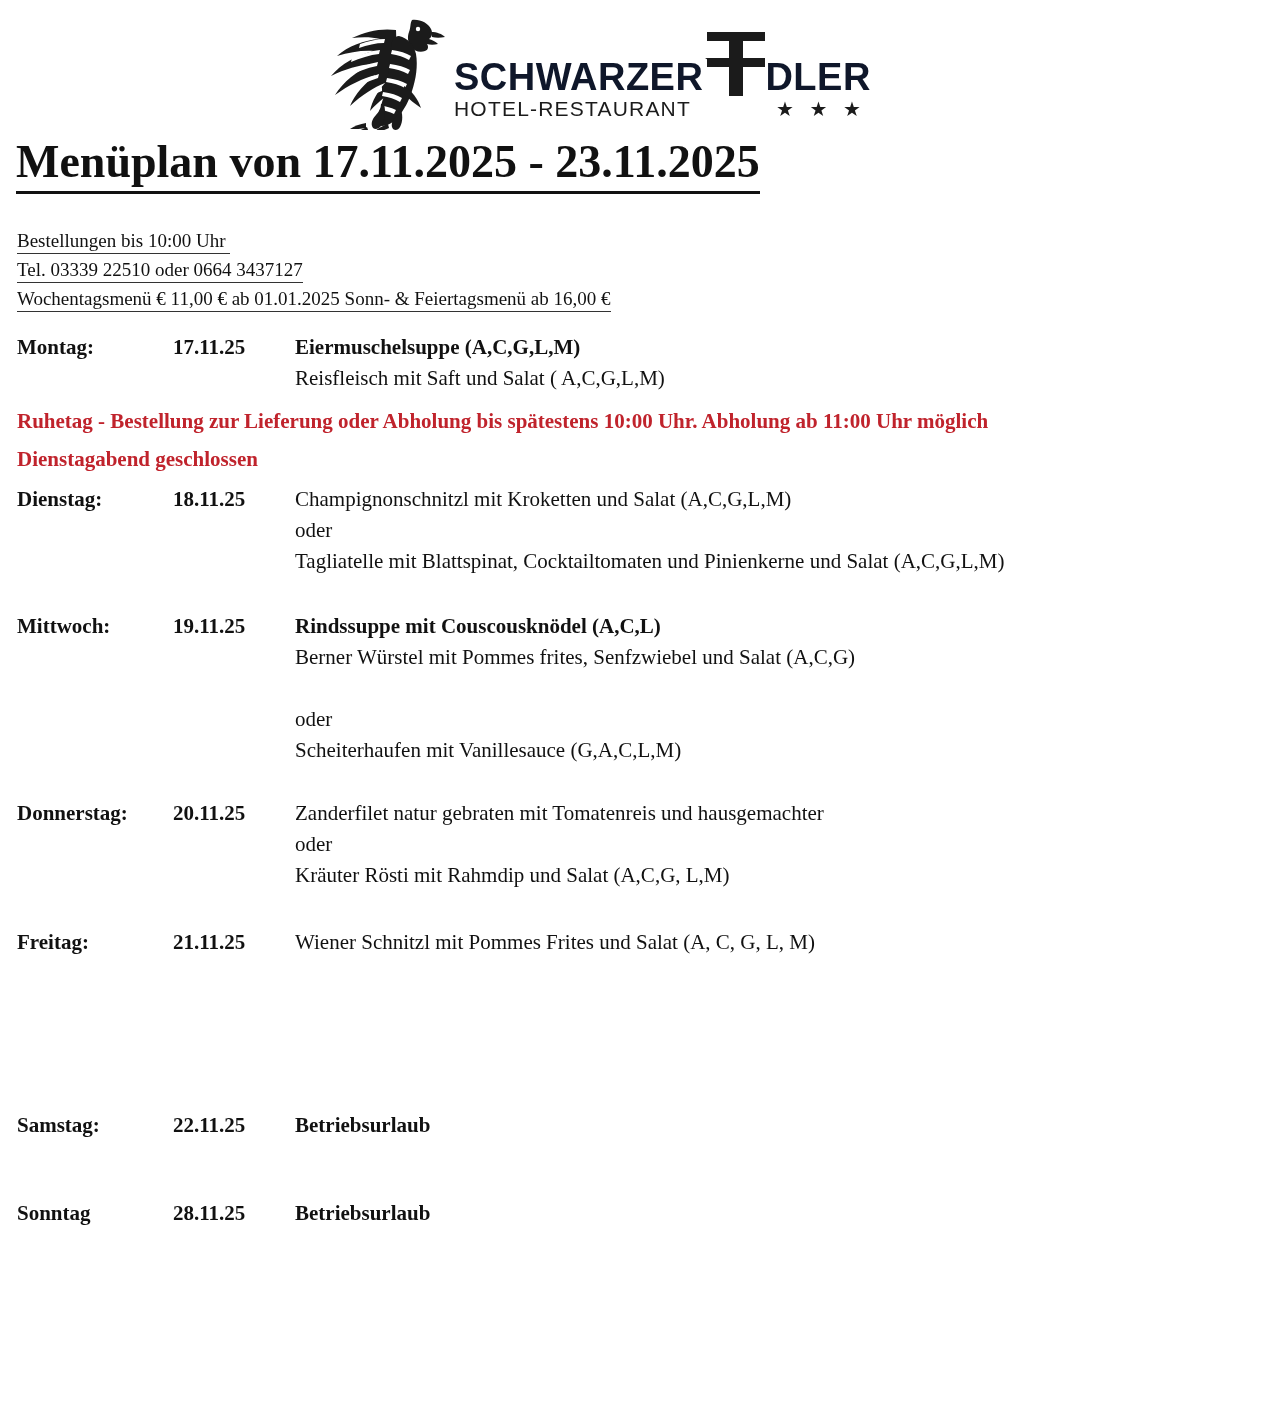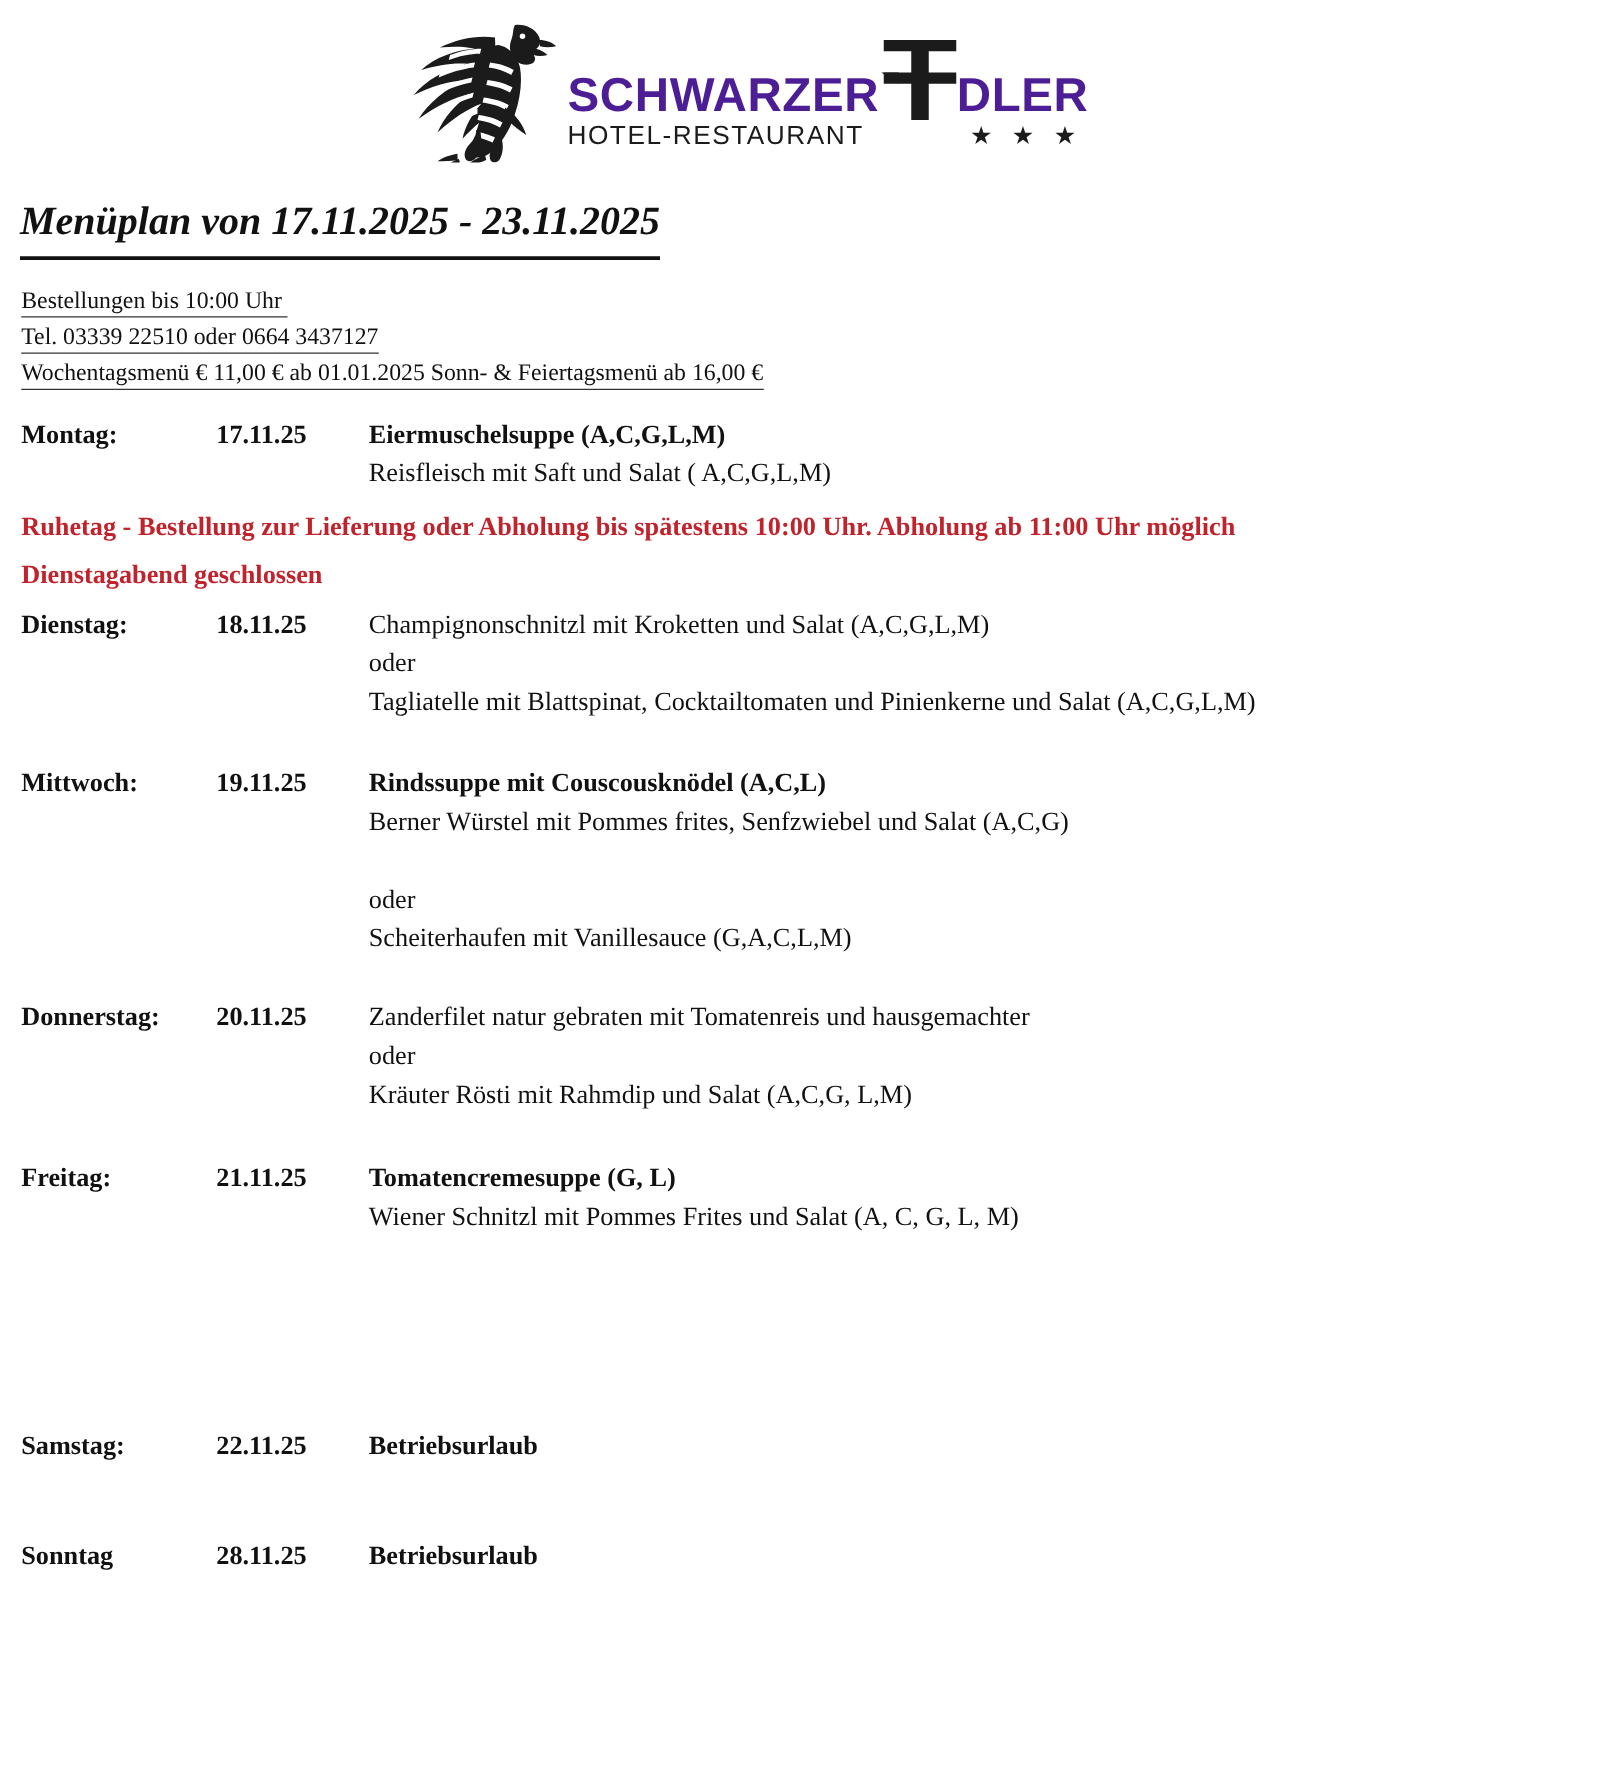--- a/index.html
+++ b/index.html
@@ -38,21 +38,21 @@
     margin-top: 24px;
     display: block;
     position: relative;
   }
   .wm-top {
     font-family: "Liberation Sans", "DejaVu Sans", sans-serif;
     font-weight: 700;
     font-size: 38px;
     letter-spacing: 0.5px;
     line-height: 38px;
-    color: #4c1d95;
+    color: #0f172a;
     white-space: nowrap;
     display: flex;
     align-items: flex-end;
   }
   .wm-bottom {
     font-family: "Liberation Sans", "DejaVu Sans", sans-serif;
     font-weight: 400;
     font-size: 21px;
     letter-spacing: 1.2px;
     line-height: 22px;
@@ -76,29 +76,28 @@
     letter-spacing: 5px;
     color: #1b1b1b;
     margin-left: 64px;
     line-height: 20px;
   }
 
   
   .doc-title {
     position: absolute;
     left: 16px;
-    top: 149px;
-    font-size: 32px;
+    top: 135px;
+    font-size: 46px;
     font-weight: 700;
     line-height: 54px;
     letter-spacing: 0px;
     white-space: nowrap;
     border-bottom: 3px solid #111;
     padding-bottom: 2px;
-    font-style: italic;
   }
 
   
   .info-block {
     position: absolute;
     left: 17px;
     top: 228px;
     font-size: 19px;
     line-height: 25px;
   }
@@ -269,21 +268,20 @@
         <div class="dish">Zanderfilet natur gebraten mit Tomatenreis und hausgemachter</div>
         <div class="dish">oder</div>
         <div class="dish">Kräuter Rösti mit Rahmdip und Salat (A,C,G, L,M)</div>
       </div>
     </div>
     <div style="height: 36px;"></div>
     <div class="day-row">
       <div class="day-name">Freitag:</div>
       <div class="day-date">21.11.25</div>
       <div class="dishes">
-        <div class="dish bold">Tomatencremesuppe (G, L)</div>
         <div class="dish">Wiener Schnitzl mit Pommes Frites und Salat (A, C, G, L, M)</div>
       </div>
     </div>
     <div style="height: 32px;"></div>
     <div style="height: 120px;"></div>
     <div class="day-row">
       <div class="day-name">Samstag:</div>
       <div class="day-date">22.11.25</div>
       <div class="dishes">
         <div class="dish bold">Betriebsurlaub</div>

